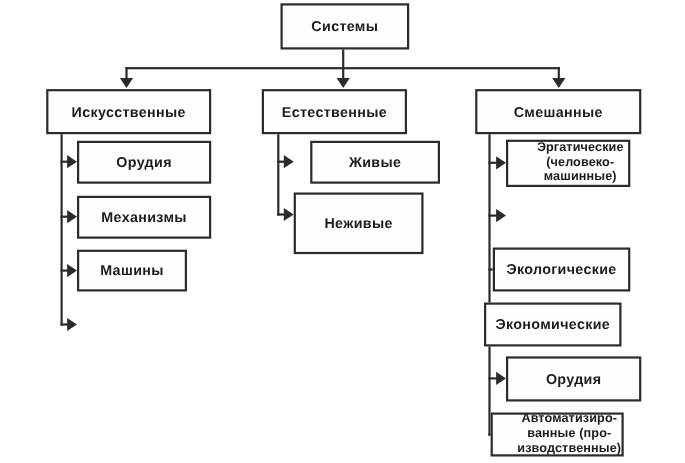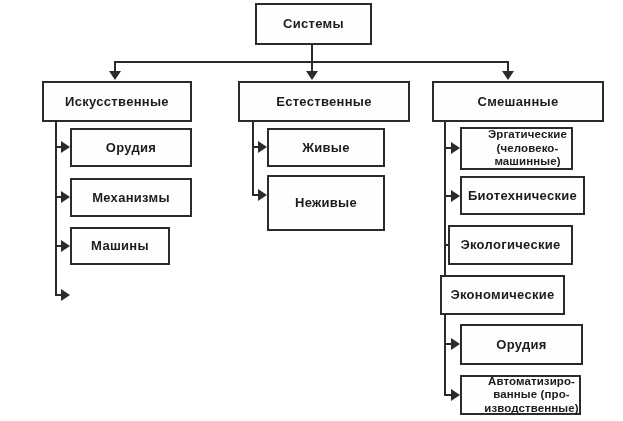--- a/index.html
+++ b/index.html
@@ -50,22 +50,22 @@
 
   <div class="vline" style="left:311px;top:45px;height:27px"></div>
   <div class="hline" style="left:114px;top:61px;width:395px"></div>
   <div class="vline" style="left:114px;top:61px;height:11px"></div>
   <div class="vline" style="left:507px;top:61px;height:11px"></div>
   <div class="arrow-down" style="left:109px;top:71px"></div>
   <div class="arrow-down" style="left:306px;top:71px"></div>
   <div class="arrow-down" style="left:502px;top:71px"></div>
 
   <div class="node" style="left:42px;top:81px;width:150px;height:41px">Искусственные</div>
-  <div class="node" style="left:238px;top:81px;width:172px;height:41px">Естественные</div>
-  <div class="node" style="left:432px;top:81px;width:172px;height:41px">Смешанные</div>
+  <div class="node" style="left:238px;top:81px;width:132px;height:41px">Естественные</div>
+  <div class="node" style="left:432px;top:81px;width:151px;height:41px">Смешанные</div>
 
   <div class="vline" style="left:55px;top:122px;height:174px"></div>
   <div class="hline" style="left:55px;top:146px;width:8px"></div>
   <div class="arrow-right" style="left:61px;top:141px"></div>
   <div class="hline" style="left:55px;top:196px;width:8px"></div>
   <div class="arrow-right" style="left:61px;top:191px"></div>
   <div class="hline" style="left:55px;top:245px;width:8px"></div>
   <div class="arrow-right" style="left:61px;top:240px"></div>
   <div class="hline" style="left:55px;top:294px;width:8px"></div>
   <div class="arrow-right" style="left:61px;top:289px"></div>
@@ -73,41 +73,40 @@
   <div class="node" style="left:70px;top:178px;width:122px;height:39px">Механизмы</div>
   <div class="node" style="left:70px;top:128px;width:122px;height:39px">Орудия</div>
   <div class="node" style="left:70px;top:227px;width:100px;height:38px">Машины</div>
 
   <div class="vline" style="left:252px;top:122px;height:74px"></div>
   <div class="hline" style="left:252px;top:146px;width:8px"></div>
   <div class="arrow-right" style="left:258px;top:141px"></div>
   <div class="hline" style="left:252px;top:194px;width:8px"></div>
   <div class="arrow-right" style="left:258px;top:189px"></div>
 
-  <div class="node" style="left:267px;top:128px;width:118px;height:39px">Живые</div>
+  <div class="node" style="left:282px;top:128px;width:118px;height:39px">Живые</div>
   <div class="node" style="left:267px;top:175px;width:118px;height:56px">Неживые</div>
 
   <div class="vline" style="left:444px;top:122px;height:274px"></div>
   <div class="hline" style="left:444px;top:147px;width:8px"></div>
   <div class="arrow-right" style="left:451px;top:142px"></div>
   <div class="hline" style="left:444px;top:195px;width:8px"></div>
   <div class="arrow-right" style="left:451px;top:190px"></div>
   <div class="hline" style="left:444px;top:244px;width:8px"></div>
   <div class="arrow-right" style="left:451px;top:239px"></div>
   <div class="hline" style="left:444px;top:294px;width:8px"></div>
   <div class="arrow-right" style="left:451px;top:289px"></div>
   <div class="hline" style="left:444px;top:343px;width:8px"></div>
   <div class="arrow-right" style="left:451px;top:338px"></div>
   <div class="hline" style="left:444px;top:394px;width:8px"></div>
   <div class="arrow-right" style="left:451px;top:389px"></div>
 
   <div class="node small" style="left:460px;top:127px;width:113px;height:43px">Эргатические
 (человеко-
 машинные)</div>
-  <div class="node" style="left:460px;top:176px;width:125px;height:39px">Биотехнические</div>
   <div class="node" style="left:448px;top:225px;width:125px;height:40px">Экологические</div>
   <div class="node" style="left:440px;top:275px;width:125px;height:40px">Экономические</div>
   <div class="node" style="left:460px;top:324px;width:123px;height:41px">Орудия</div>
-  <div class="node small" style="left:460px;top:375px;width:121px;height:40px">Автоматизиро-
+  <div class="node small" style="left:446px;top:375px;width:121px;height:40px">Автоматизиро-
 ванные (про-
 изводственные)</div>
 
 </div>
 
 </body></html>

